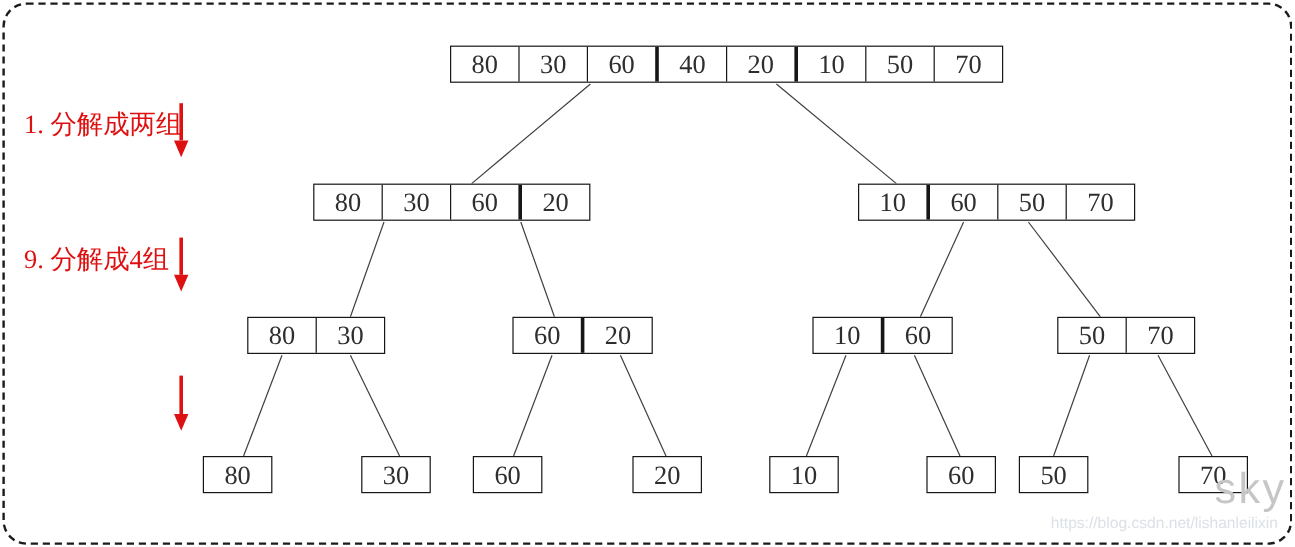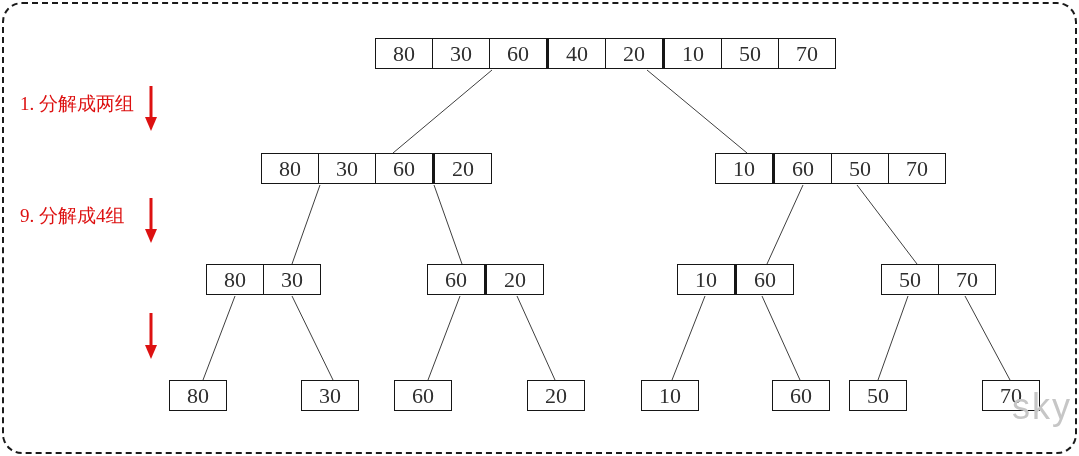--- a/index.html
+++ b/index.html
@@ -33,21 +33,21 @@
   .cell.thick{border-left:3px solid var(--border-color,#161616);}
   .single{
     position:absolute;width:56px;height:29px;line-height:29px;
     border:1.5px solid var(--border-color,#161616);
     text-align:center;font-size:22px;color:var(--number-color,#2e2e2e);
     background:#fff;
   }
   .step-label{
     position:absolute;
     color:var(--label-red,#dd1111);
-    font-size:19px;line-height:24px;
+    font-size:22px;line-height:24px;
     font-family:"Liberation Serif","DejaVu Serif",serif;
     white-space:nowrap;
   }
   .wm-sky{
     position:absolute;right:7px;top:386px;
     font-size:36px;color:var(--watermark-gray,#c6c6c6);
     font-family:Liberation Sans, sans-serif;
     letter-spacing:2px;
   }
   .wm-url{
@@ -143,14 +143,15 @@
   <div class="single" style="left:169px;top:380px;">80</div>
   <div class="single" style="left:301px;top:380px;">30</div>
   <div class="single" style="left:394px;top:380px;">60</div>
   <div class="single" style="left:527px;top:380px;">20</div>
   <div class="single" style="left:641px;top:380px;">10</div>
   <div class="single" style="left:772px;top:380px;">60</div>
   <div class="single" style="left:849px;top:380px;">50</div>
   <div class="single" style="left:982px;top:380px;">70</div>
 
   <div class="wm-sky">sky</div>
+  <div class="wm-url">https://blog.csdn.net/lishanleilixin</div>
 
 </div>
 
 </body></html>

